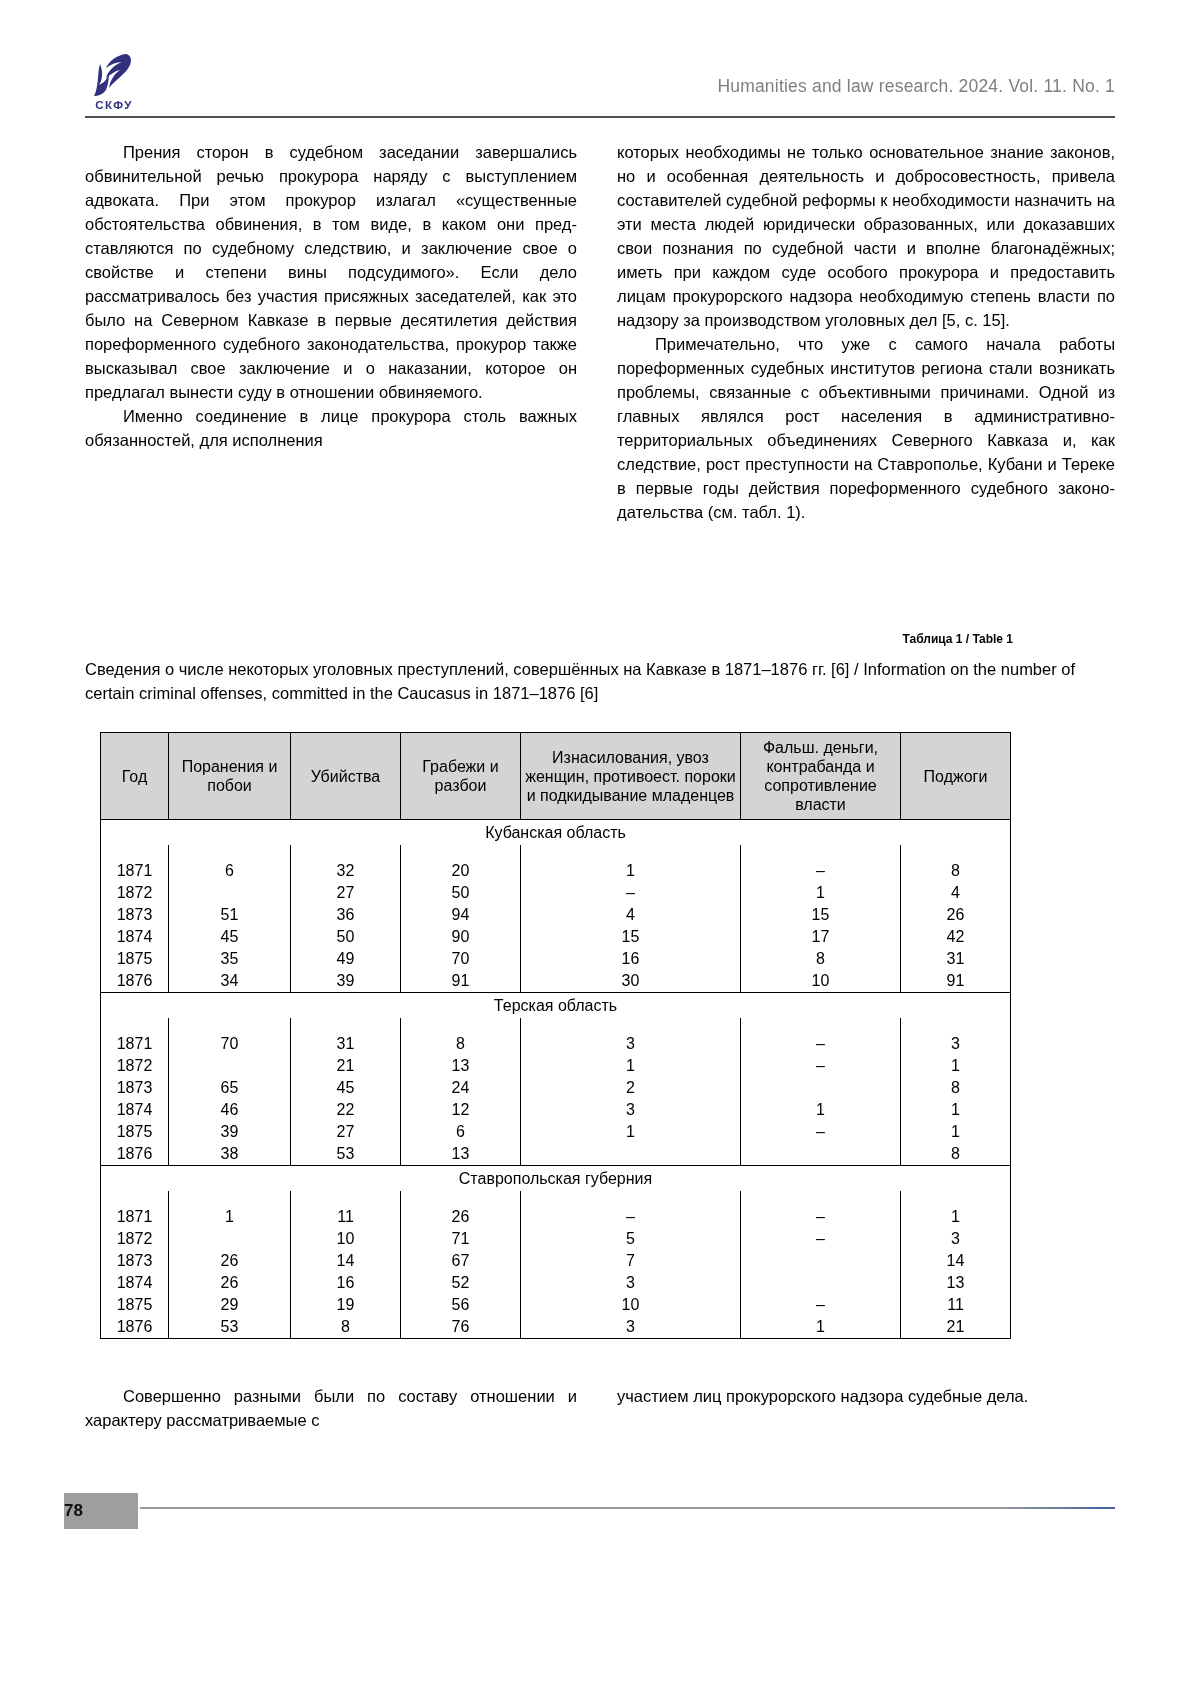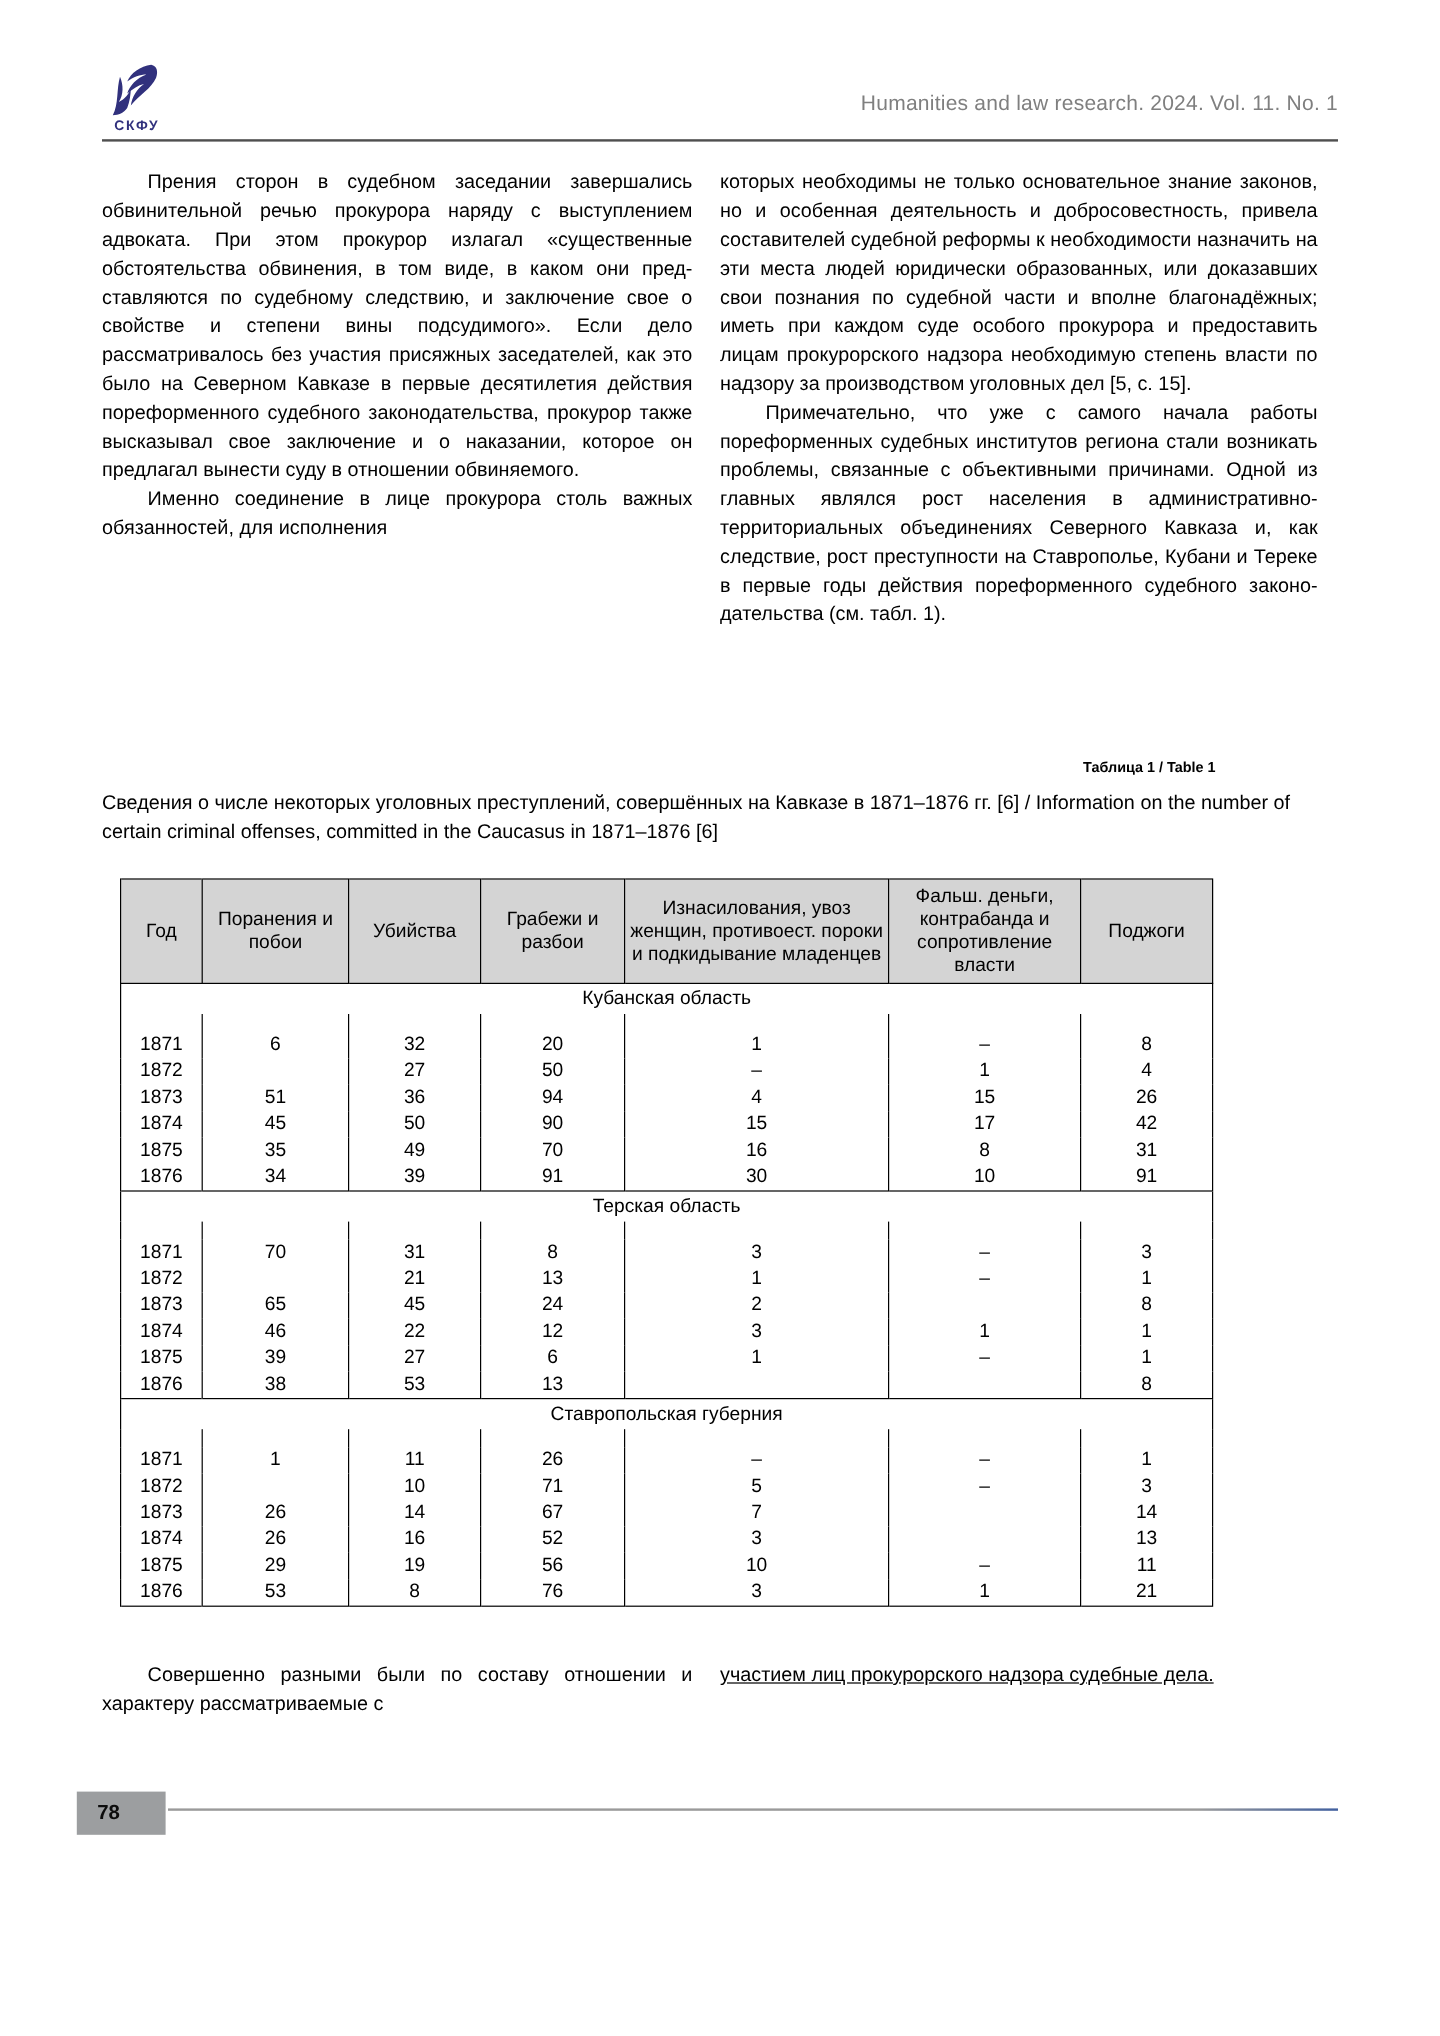--- a/index.html
+++ b/index.html
@@ -16,24 +16,24 @@
   }
   .head-rule{ position:absolute; top:116px; left:85px; width:1030px; height:2px; background:#4f4f4f; }
   .logo{ position:absolute; top:52px; left:84px; width:60px; text-align:center; }
   .logo svg{ display:block; margin:0 auto; }
   .logo-text{ color:#31317d; font-weight:bold; font-size:11.5px; letter-spacing:1.5px; margin-top:1px; }
 
   
   .col{ position:absolute; font-size:16.5px; line-height:24px; text-align:justify; }
   .col p{ hyphens:manual; }
   .col-left{ top:140px; left:85px; width:492px; }
-  .col-right{ top:140px; left:600px; width:498px; }
+  .col-right{ top:140px; left:617px; width:498px; }
   .col p.ind{ text-indent:38px; }
   .col-left.bottom{ top:1384px; height:60px; }
-  .col-right.bottom{ top:1384px; height:60px;text-decoration:underline; }
+  .col-right.bottom{ top:1384px; height:60px; }
 
   
   .tbl-label{ position:absolute; top:632px; left:85px; width:928px; text-align:right; font-size:12px;font-weight:bold; }
   .tbl-caption{ position:absolute; top:657px; left:85px; width:1030px; text-align:left; font-size:16.5px; line-height:24px; }
 
   
   .crime-table{
     position:absolute; top:732px; left:100px; width:910px;
     border-collapse:collapse; table-layout:fixed; font-size:16px;
     border:1.5px solid #000;
@@ -51,21 +51,21 @@
   .crime-table tbody td{ height:22px; line-height:22px; padding:0 4px; }
 
   
   .footer-rule{
     position:absolute; top:1507px; left:140px; width:975px; height:2px;
     background:linear-gradient(to right,#9a9a9a 0%,#9a9a9a 88%,#41609f 100%);
   }
   .page-num{
     position:absolute; top:1493px; left:64px; width:74px; height:36px;
     background:#9c9ea0; color:#0d0d0d; font-weight:bold; font-size:17px;
-    display:flex; align-items:center; padding-left:17px;
+    display:flex; align-items:center; 
   }
 </style>
 </head>
 <body>
 
 <div class="page">
 
   <div class="logo">
     <svg width="52" height="46" viewBox="0 0 52 46" aria-hidden="true">
       <path fill="#31317d" d="M38 2c-9 1-17 7-20 14 5-4 11-6 16-6-8 3-14 9-16 16 5-4 9-7 14-8-6 4-10 11-11 18 7-9 17-14 21-23 2-5 1-10-4-11z"></path>

